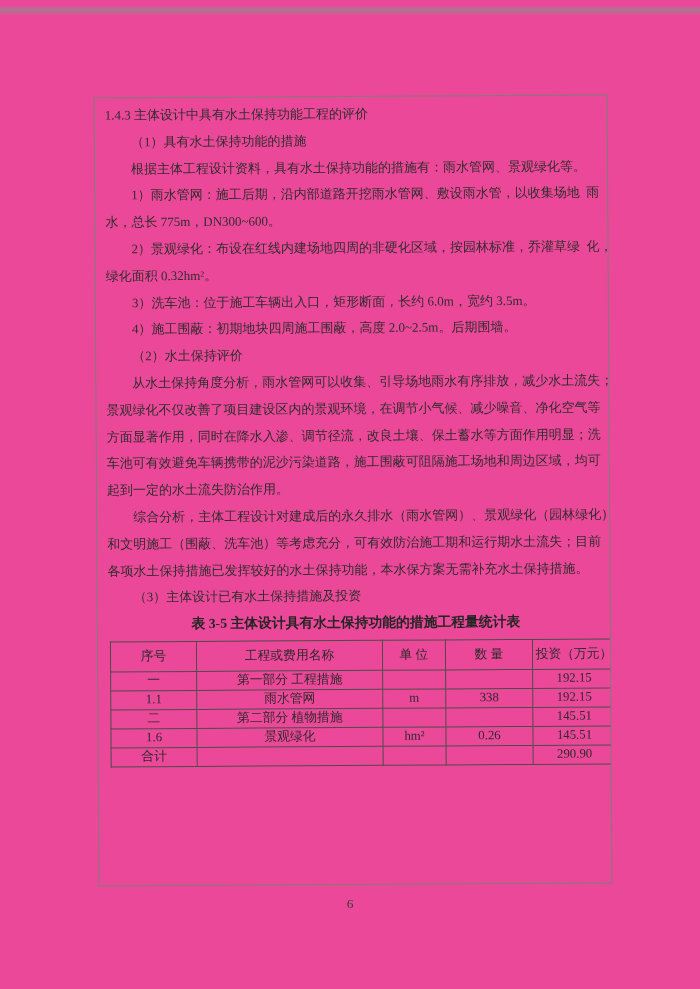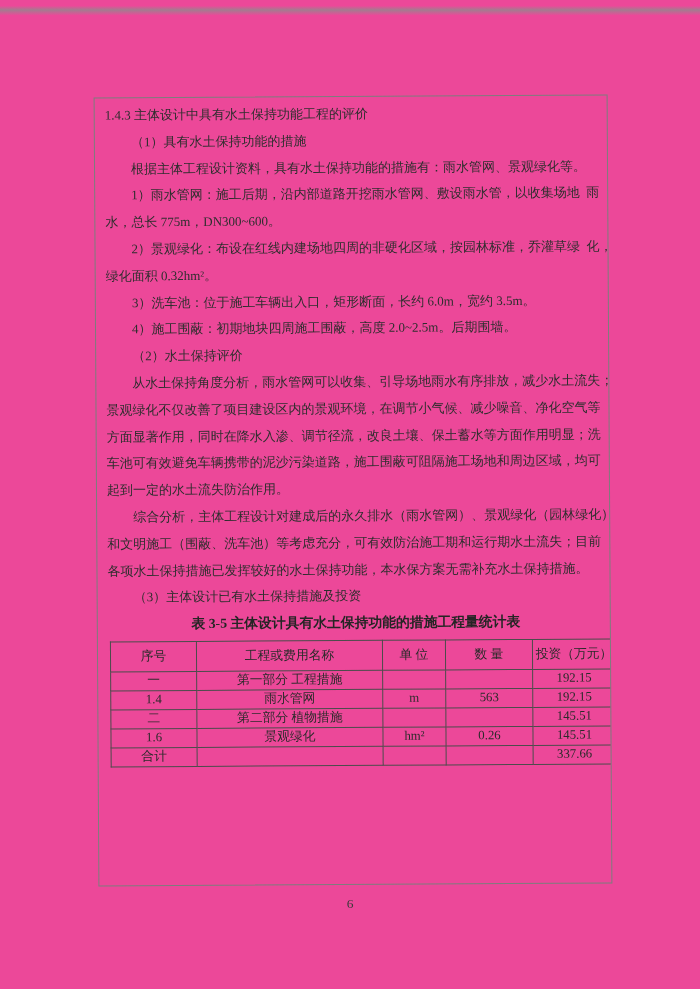--- a/index.html
+++ b/index.html
@@ -134,24 +134,24 @@
         </thead>
         <tbody>
           <tr>
             <td>一</td>
             <td>第一部分 工程措施</td>
             <td></td>
             <td></td>
             <td>192.15</td>
           </tr>
           <tr>
-            <td>1.4</td>
+            <td>1.1</td>
             <td>雨水管网</td>
             <td>m</td>
-            <td>563</td>
+            <td>338</td>
             <td>192.15</td>
           </tr>
           <tr>
             <td>二</td>
             <td>第二部分 植物措施</td>
             <td></td>
             <td></td>
             <td>145.51</td>
           </tr>
           <tr>
@@ -159,21 +159,21 @@
             <td>景观绿化</td>
             <td>hm²</td>
             <td>0.26</td>
             <td>145.51</td>
           </tr>
           <tr>
             <td>合计</td>
             <td></td>
             <td></td>
             <td></td>
-            <td>337.66</td>
+            <td>290.90</td>
           </tr>
         </tbody>
       </table>
     </div>
   </div>
 
   <div class="page-num">6</div>
 </div>
 
 </body></html>

